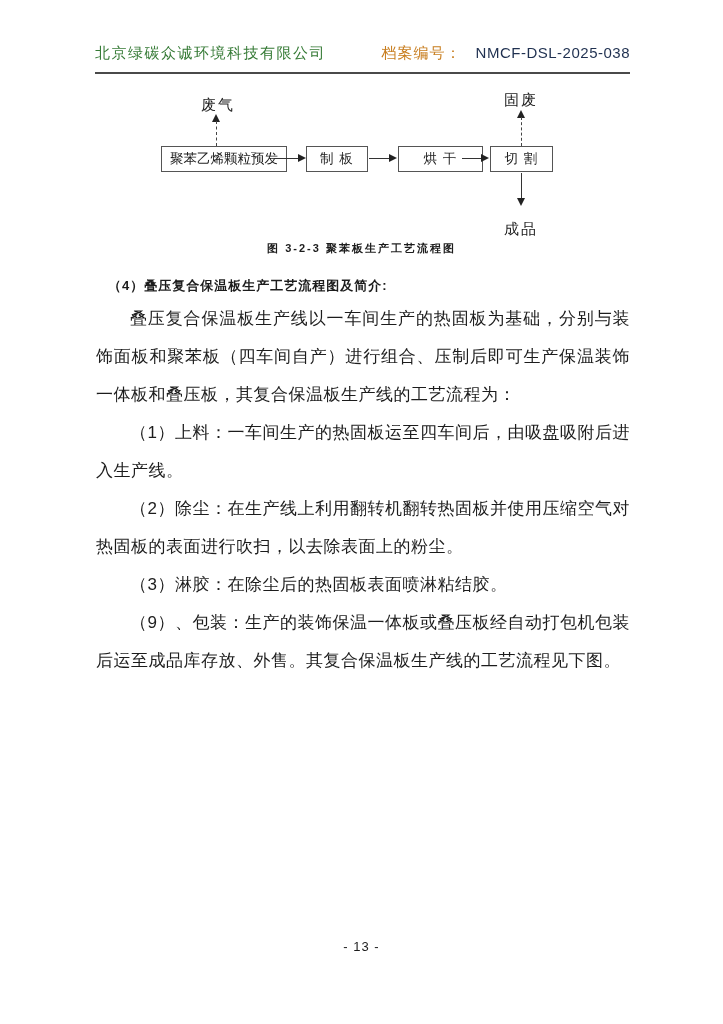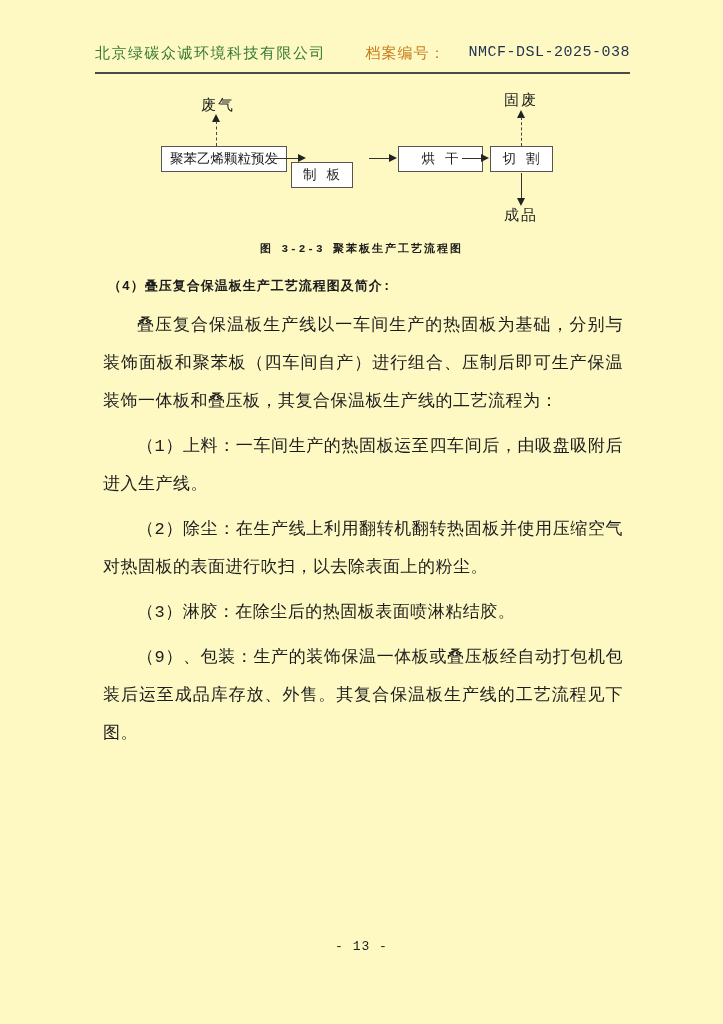--- a/index.html
+++ b/index.html
@@ -1,48 +1,48 @@
 <!DOCTYPE html>
 <html><head>
 <meta charset="utf-8">
 <style>
   html,body { margin:0; padding:0; background:#e8e8e8; }
   .page {
     position:relative; width:723px; height:1024px; margin:0 auto;
-    background:#fef9c3; overflow:hidden;
-    font-family:Liberation Mono, monospace;
+    background:#ffffff; overflow:hidden;
+    font-family:Liberation Sans, sans-serif;
     color:#1c1c1c;
   }
   
   .header {
     position:absolute; left:95px; top:44px; width:535px;
     display:flex; justify-content:space-between; align-items:baseline;
     padding-bottom:9px; border-bottom:2px solid #4a4a4a;
     font-size:15px;
   }
   .company { color:#357a35; letter-spacing:1.5px; }
   .hright { display:flex; gap:14px; white-space:nowrap;justify-content:flex-end; }
   .archive-label { color:#c87d1e; letter-spacing:1px; }
-  .archive-number { color:#1f3050; letter-spacing:0.5px;margin-left:9px; }
+  .archive-number { color:#1f3050; letter-spacing:0.5px; }
 
   
   .diagram { position:absolute; left:95px; top:90px; width:535px; height:140px; }
   .fbox {
     position:absolute; top:56px; height:26px; box-sizing:border-box;
     border:1px solid #555; display:flex; align-items:center; justify-content:center;
     font-size:13.5px; letter-spacing:1px; background:#fff; white-space:nowrap;
   }
   .fbox1 { left:66px;  width:126px; letter-spacing:0; }
-  .fbox2 { left:196px; width:62px;margin-top:16px; }
+  .fbox2 { left:211px; width:62px; }
   .fbox3 { left:303px; width:85px; }
   .fbox4 { left:395px; width:63px; }
   .dlabel { position:absolute; font-size:15px; letter-spacing:2px; white-space:nowrap; }
   .lbl-wastegas { left:106px; top:6px; }
   .lbl-solidwaste { left:409px; top:1px; }
-  .lbl-product { left:409px; top:116px; }
+  .lbl-product { left:409px; top:130px; }
   .vdash { position:absolute; width:0; border-left:1.5px dashed #444; }
   .vsolid { position:absolute; width:0; border-left:1.5px solid #333; }
   .hline { position:absolute; top:68px; height:0; border-top:1.5px solid #333; }
   .head-up { position:absolute; width:0; height:0;
     border-left:4.5px solid transparent; border-right:4.5px solid transparent;
     border-bottom:8px solid #222; }
   .head-down { position:absolute; width:0; height:0;
     border-left:4.5px solid transparent; border-right:4.5px solid transparent;
     border-top:8px solid #222; }
   .head-right { position:absolute; top:63.5px; width:0; height:0;
@@ -53,21 +53,21 @@
   .caption {
     position:absolute; left:0; top:241px; width:100%; text-align:center;
     font-weight:bold; font-size:11px; letter-spacing:2px;
   }
   .section-heading {
     position:absolute; left:95px; top:277px; width:535px;
     font-weight:bold; font-size:13px; text-indent:1em; letter-spacing:1px;
   }
   .body-text { position:absolute; left:96px; top:300px; width:534px; }
   .body-text p {
-    margin:7px; text-indent:2em; font-size:17px; line-height:38px;
+    margin:0; text-indent:2em; font-size:17px; line-height:38px;
     text-align:justify; letter-spacing:0.5px;
   }
   .page-number {
     position:absolute; left:0; top:939px; width:100%; text-align:center;
     font-size:13px; letter-spacing:1px;
   }
 </style>
 </head>
 <body>
 

